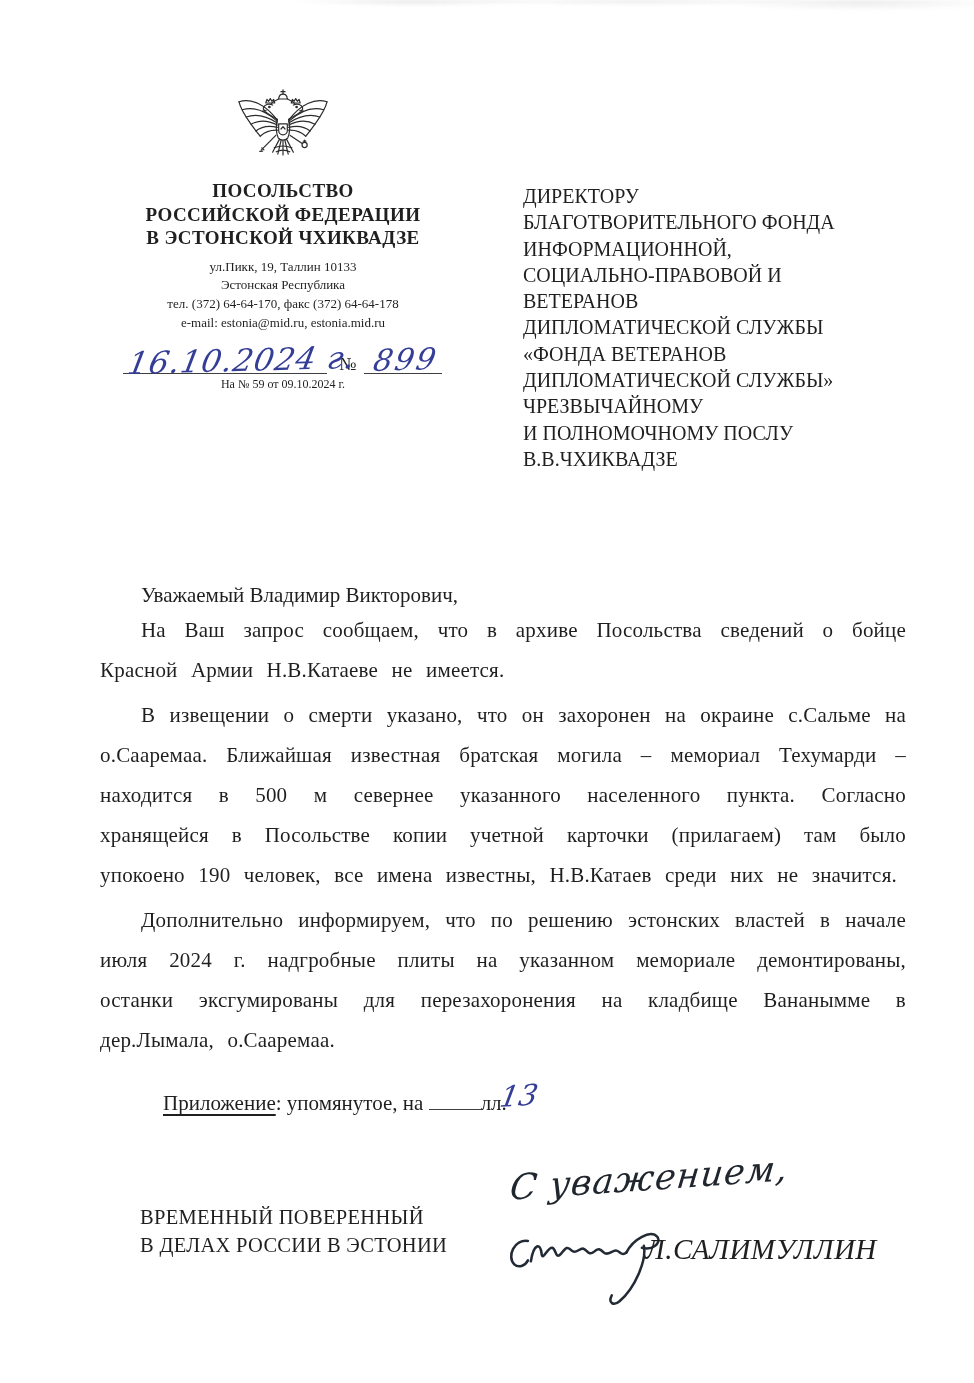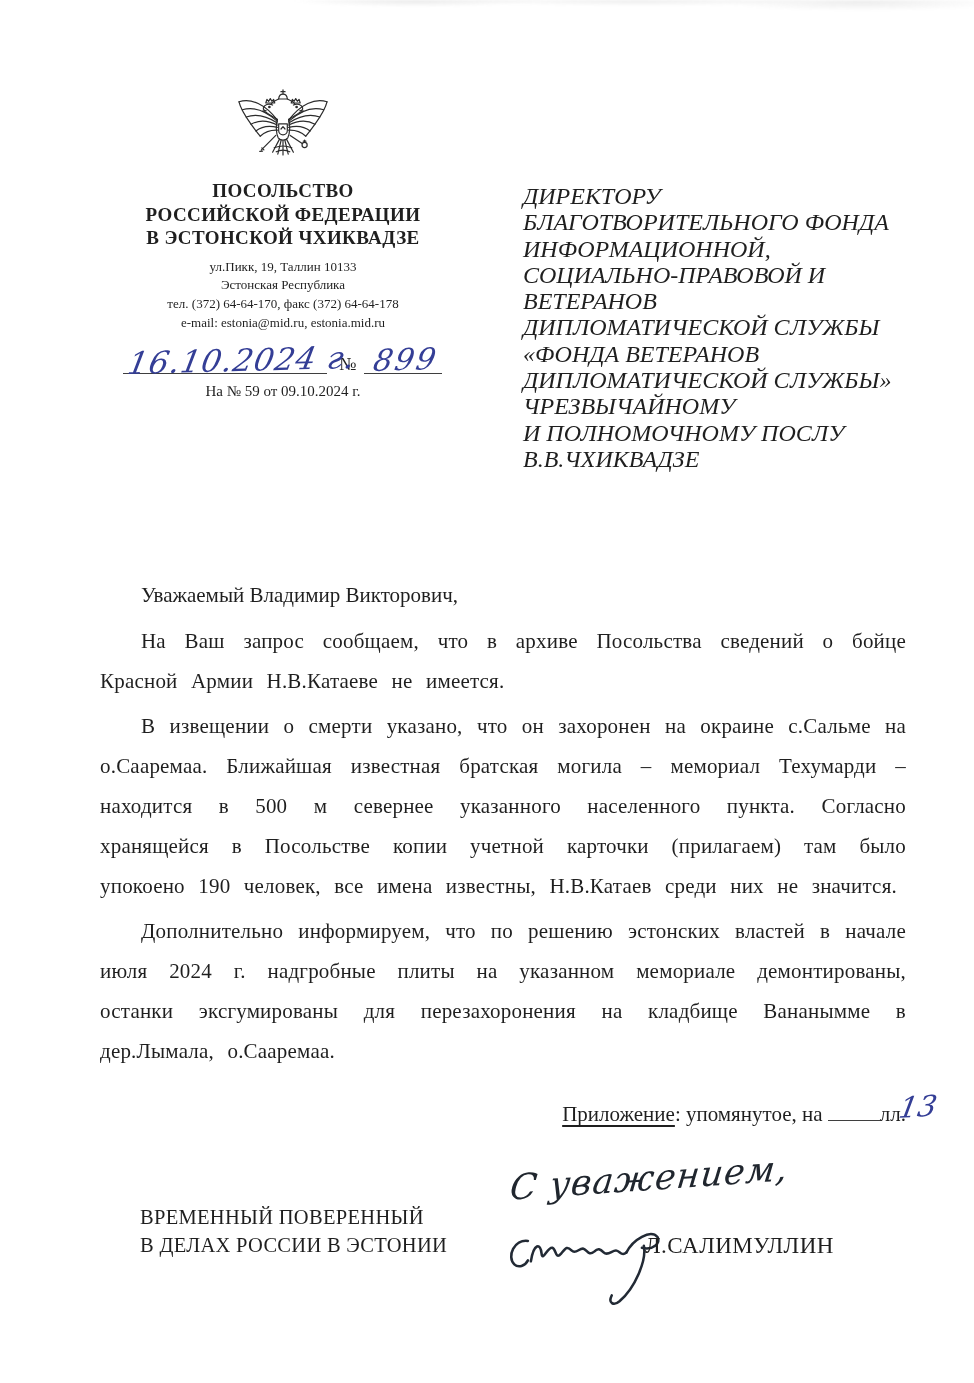--- a/index.html
+++ b/index.html
@@ -39,33 +39,33 @@
   .hw-field{position:relative;border-bottom:1.8px solid var(--rule);height:38px;}
   .hw-field.date{width:204px;}
   .hw-field.num{width:78px;}
   .numero{font-size:18px;margin:0 8px 1px 12px;line-height:1;}
   .hw{
     font-family:"DejaVu Serif", serif;font-style:italic;
     color:var(--ink-blue);white-space:nowrap;
   }
   .hw-date{position:absolute;left:6px;bottom:-5px;font-size:31px;letter-spacing:1px;transform:skewX(-12deg) rotate(-1.5deg);}
   .hw-num{position:absolute;left:10px;bottom:-4px;font-size:30px;letter-spacing:2px;transform:skewX(-12deg) rotate(-2deg);}
-  .reference{font-size:15px;margin-top:9px;}
+  .reference{font-size:12px;margin-top:3px;}
 
   
-  .recipient{position:absolute;left:523px;top:183px;width:410px;font-size:24px;line-height:26.3px;font-style:italic;}
+  .recipient{position:absolute;left:523px;top:183px;width:410px;font-size:20px;line-height:26.3px;}
 
   
   .body{position:absolute;left:100px;top:581px;width:806px;font-size:21px;}
-  .salutation{text-indent:41px;line-height:29px;margin-bottom:11px;}
+  .salutation{text-indent:41px;line-height:29px;margin-bottom:0;}
   .body p{
     text-align:justify;text-indent:41px;line-height:40px;
     word-spacing:8px;letter-spacing:.2px;margin-bottom:5px;
   }
-  .attachment{margin-top:26px;line-height:30px;text-indent:63px;text-align:right;}
+  .attachment{margin-top:26px;line-height:30px;text-indent:63px;}
   .attachment .label{
     text-decoration:underline;text-underline-offset:4px;text-decoration-thickness:1.5px;
   }
   .pages-field{
     position:relative;display:inline-block;width:52px;height:24px;
     border-bottom:1.6px solid var(--rule);vertical-align:baseline;
   }
   .hw-pages{position:absolute;left:8px;bottom:-4px;font-size:29px;transform:skewX(-14deg) rotate(-4deg);}
 
   
@@ -73,21 +73,21 @@
     position:absolute;left:140px;top:1204px;width:356px;
     text-align:left;font-size:20.5px;line-height:27.5px;letter-spacing:.3px;
   }
   .closing{
     position:absolute;left:510px;top:1158px;
     font-family:"DejaVu Serif", serif;font-style:italic;
     font-size:35px;color:var(--ink-dark);letter-spacing:1px;
     transform:rotate(-4deg) skewX(-10deg);white-space:nowrap;
   }
   .scribble{position:absolute;left:498px;top:1200px;}
-  .signer-name{position:absolute;left:645px;top:1233px;font-size:23px;letter-spacing:.5px;}
+  .signer-name{position:absolute;left:645px;top:1233px;font-size:29px;letter-spacing:.5px;font-style:italic;}
 </style>
 </head>
 <body>
 
 <div class="page">
 
   <div class="scan-noise"></div>
 
   <div class="letterhead">
     <svg class="emblem" width="96" height="82" viewBox="0 0 120 102" aria-hidden="true">

